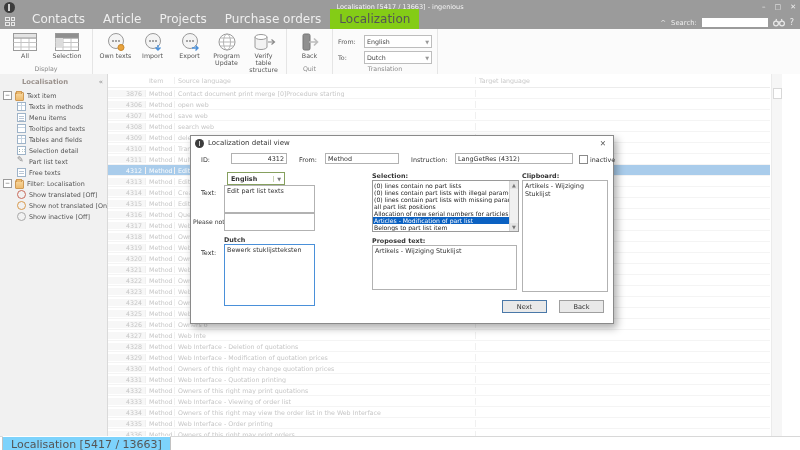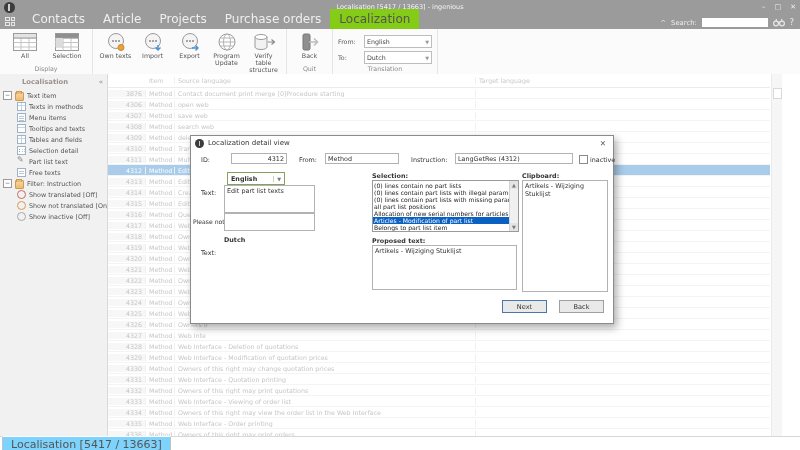--- a/index.html
+++ b/index.html
@@ -336,21 +336,21 @@
             <span class="ti ti-pen"></span>
             <span class="tlabel">Part list text</span>
           </div>
           <div class="tnode child">
             <span class="ti ti-text"></span>
             <span class="tlabel">Free texts</span>
           </div>
           <div class="tnode root">
             <span class="expander">−</span>
             <span class="ti ti-folder"></span>
-            <span class="tlabel">Filter: Instruction</span>
+            <span class="tlabel">Filter: Localisation</span>
           </div>
           <div class="tnode child">
             <span class="ti ti-round-red"></span>
             <span class="tlabel">Show translated [Off]</span>
           </div>
           <div class="tnode child">
             <span class="ti ti-round-orange"></span>
             <span class="tlabel">Show not translated [On]</span>
           </div>
           <div class="tnode child">
@@ -595,20 +595,21 @@
     </span>
 
     <span class="dlabel" style="left:10px;top:53px;">Text:</span>
     <div class="dta" style="left:33px;top:49px;width:91px;height:28px;">Edit part list texts</div>
 
     <span class="dlabel" style="left:2px;top:82px;font-size:6.1px;">Please not</span>
     <div class="dta" style="left:33px;top:77px;width:91px;height:18px;"></div>
 
     <span class="dlabel b" style="left:33px;top:100px;">Dutch</span>
     <span class="dlabel" style="left:10px;top:113px;">Text:</span>
+    <div class="dta focus" style="left:33px;top:108px;width:91px;height:62px;">Bewerk stuklijstteksten</div>
 
     <span class="dlabel b" style="left:181px;top:36px;">Selection:</span>
     <div class="dlist" style="left:181px;top:44px;width:145px;height:50px;">
       <div class="inner">
           <div class="li">(0) lines contain no part lists</div>
           <div class="li">(0) lines contain part lists with illegal parameters</div>
           <div class="li">(0) lines contain part lists with missing parameters</div>
           <div class="li">all part list positions</div>
           <div class="li">Allocation of new serial numbers for articles of a part list h</div>
           <div class="li sel">Articles - Modification of part list</div>

